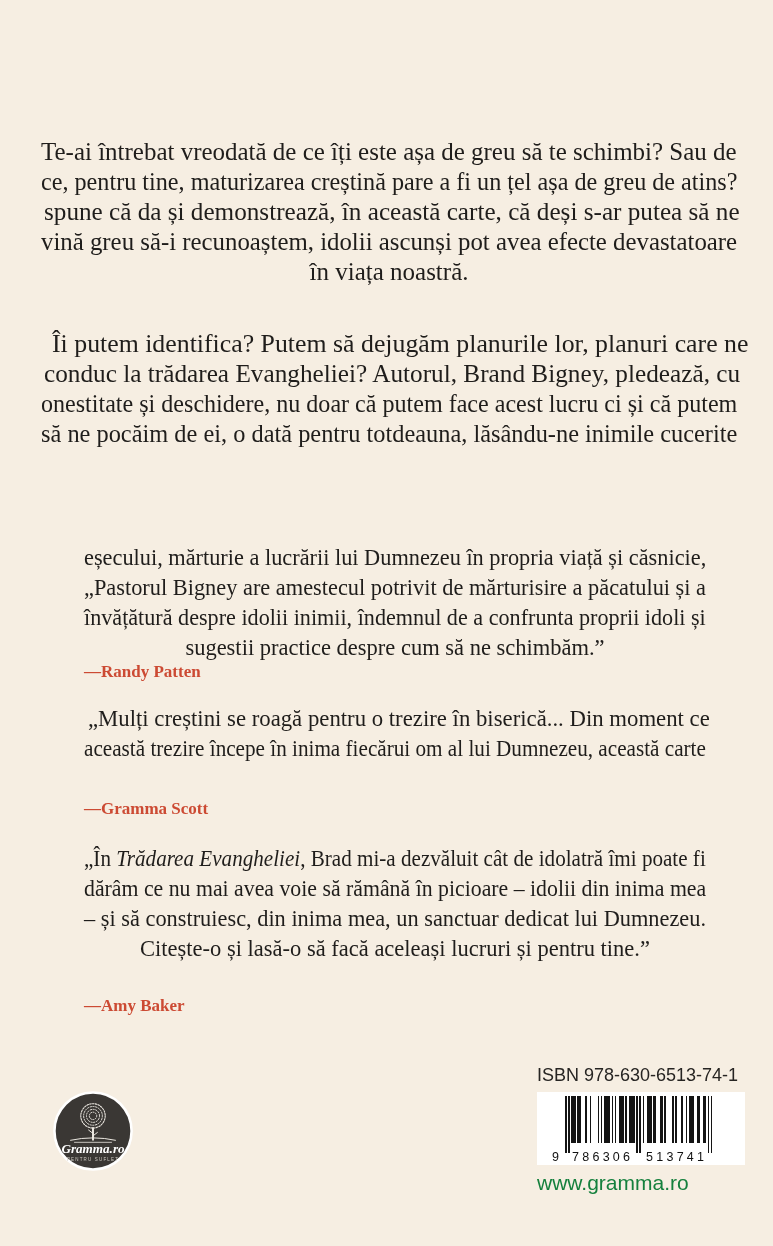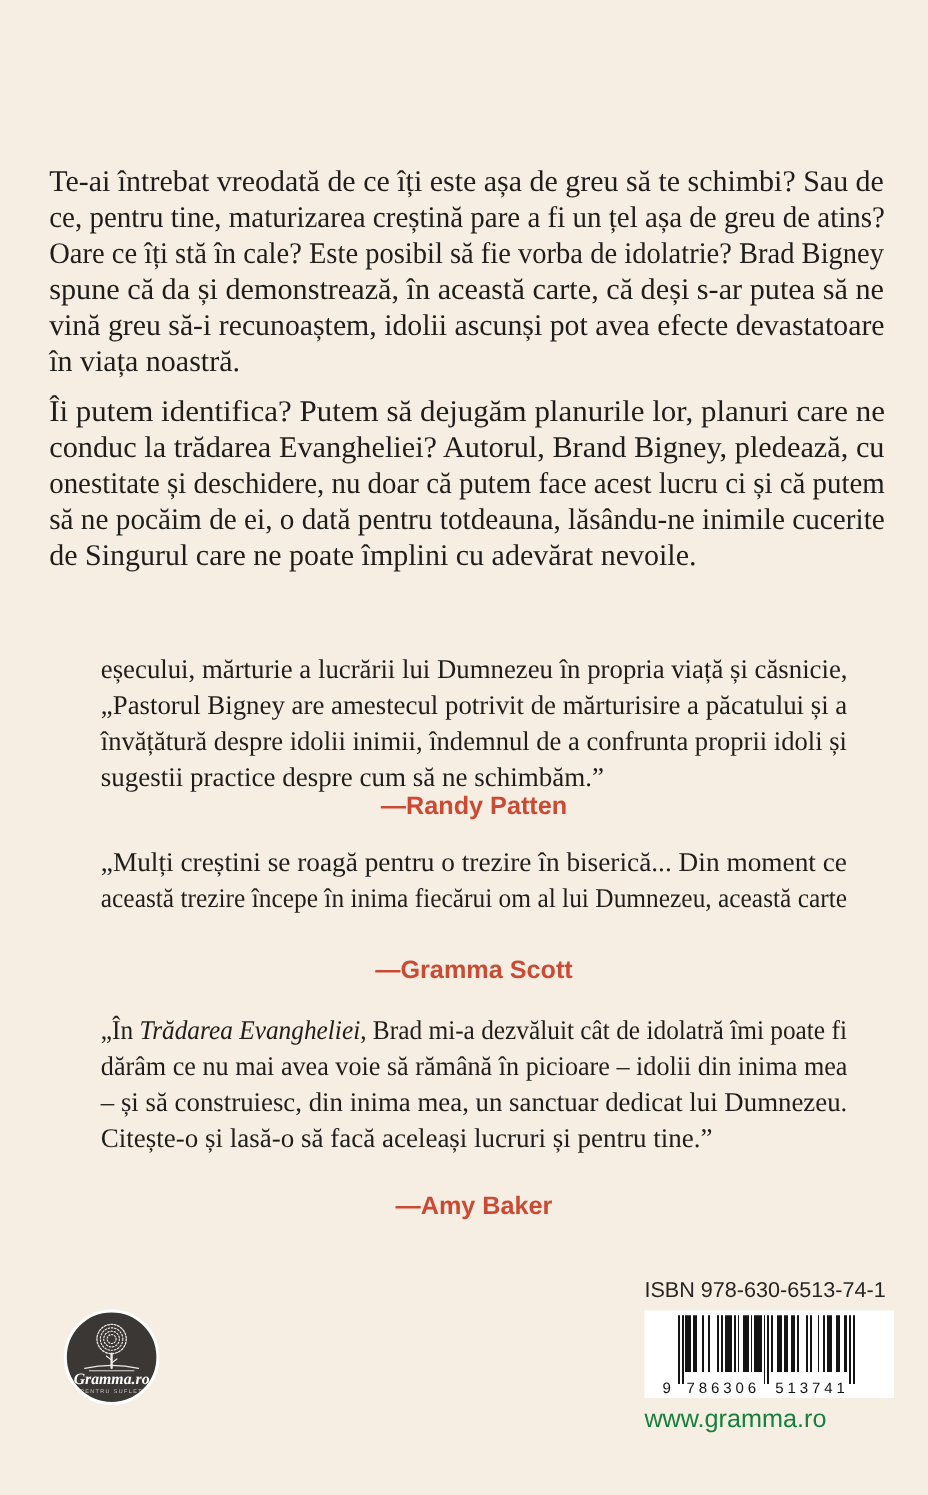--- a/index.html
+++ b/index.html
@@ -3,27 +3,27 @@
 <meta charset="utf-8">
 <style>
   html,body{margin:0;padding:0;width:773px;height:1246px;overflow:hidden;}
   body{background:#F6EEE2;font-family:"Liberation Serif","DejaVu Serif",serif;color:#1F1D1B;position:relative;}
   .cover{position:absolute;inset:0;}
 
   
   .block{position:absolute;}
   .body-par{left:41px;width:696px;font-size:25px;line-height:30px;}
   .quote{left:84px;width:622px;font-size:22.5px;line-height:30px;}
-  .tline{height:30px;overflow:visible;white-space:nowrap;text-align:left;}
+  .tline{height:30px;overflow:visible;white-space:nowrap;text-align:center;}
   .fit{display:inline-block;white-space:nowrap;transform-origin:0 50%;}
   .quote em{font-style:italic;}
 
-  .attr{left:84px;width:622px;text-align:center;
-        font-family:Liberation Sans, sans-serif;
-        font-weight:700;font-size:21px;line-height:26px;color:#CC4A33;}
+  .attr{left:84px;width:622px;text-align:left;
+        font-family:Liberation Serif, serif;
+        font-weight:700;font-size:17px;line-height:26px;color:#CC4A33;}
 
   
   .logo{position:absolute;left:52px;top:1090px;width:82px;height:82px;}
   .logo .lname{font-family:"Liberation Serif","DejaVu Serif",serif;font-style:italic;font-weight:700;}
   .isbn-label{position:absolute;left:537px;top:1064px;
         font-family:"Liberation Sans","DejaVu Sans",sans-serif;
         font-size:18px;line-height:22px;color:#262422;text-align:center;}
   .barcode-box{position:absolute;left:537px;top:1092px;width:208px;height:73px;background:#FFFFFF;}
   .barcode-box svg{position:absolute;left:14px;top:4px;}
   .bdigit{font-family:"Liberation Sans","DejaVu Sans",sans-serif;font-size:12.5px;fill:#111111;}
@@ -32,32 +32,30 @@
         font-size:21px;line-height:26px;color:#15803d;}
 </style>
 </head>
 <body>
 
 <div class="cover">
 
   <div class="block body-par" style="top:137px">
     <div class="tline jl"><span class="fit" style="transform: scaleX(0.9986);">Te-ai întrebat vreodată de ce îți este așa de greu să te schimbi? Sau de</span></div>
     <div class="tline jl"><span class="fit" style="transform: scaleX(0.9667);">ce, pentru tine, maturizarea creștină pare a fi un țel așa de greu de atins?</span></div>
-    <div class="tline jl"><span class="fit" style="transform: scaleX(0.9508);">Oare ce îți stă în cale? Este posibil să fie vorba de idolatrie? Brad Bigney</span></div>
     <div class="tline jl"><span class="fit" style="transform: scaleX(1.0072);">spune că da și demonstrează, în această carte, că deși s-ar putea să ne</span></div>
     <div class="tline jl"><span class="fit" style="transform: scaleX(0.9929);">vină greu să-i recunoaștem, idolii ascunși pot avea efecte devastatoare</span></div>
     <div class="tline ll"><span class="fit">în viața noastră.</span></div>
   </div>
 
   <div class="block body-par" style="top:329px">
     <div class="tline jl"><span class="fit" style="transform: scaleX(1.0326);">Îi putem identifica? Putem să dejugăm planurile lor, planuri care ne</span></div>
     <div class="tline jl"><span class="fit" style="transform: scaleX(1.0102);">conduc la trădarea Evangheliei? Autorul, Brand Bigney, pledează, cu</span></div>
     <div class="tline jl"><span class="fit" style="transform: scaleX(0.9627);">onestitate și deschidere, nu doar că putem face acest lucru ci și că putem</span></div>
     <div class="tline jl"><span class="fit" style="transform: scaleX(0.9748);">să ne pocăim de ei, o dată pentru totdeauna, lăsându-ne inimile cucerite</span></div>
-    <div class="tline ll"><span class="fit">de Singurul care ne poate împlini cu adevărat nevoile.</span></div>
   </div>
 
   <div class="block quote" style="top:543px">
     <div class="tline jl"><span class="fit" style="transform: scaleX(0.992);">eșecului, mărturie a lucrării lui Dumnezeu în propria viață și căsnicie,</span></div>
     <div class="tline jl"><span class="fit" style="transform: scaleX(0.9936);">„Pastorul Bigney are amestecul potrivit de mărturisire a păcatului și a</span></div>
     <div class="tline jl"><span class="fit" style="transform: scaleX(0.9842);">învățătură despre idolii inimii, îndemnul de a confrunta proprii idoli și</span></div>
     <div class="tline ll"><span class="fit">sugestii practice despre cum să ne schimbăm.”</span></div>
   </div>
   <div class="block attr" style="top:659px">—Randy Patten</div>
 

